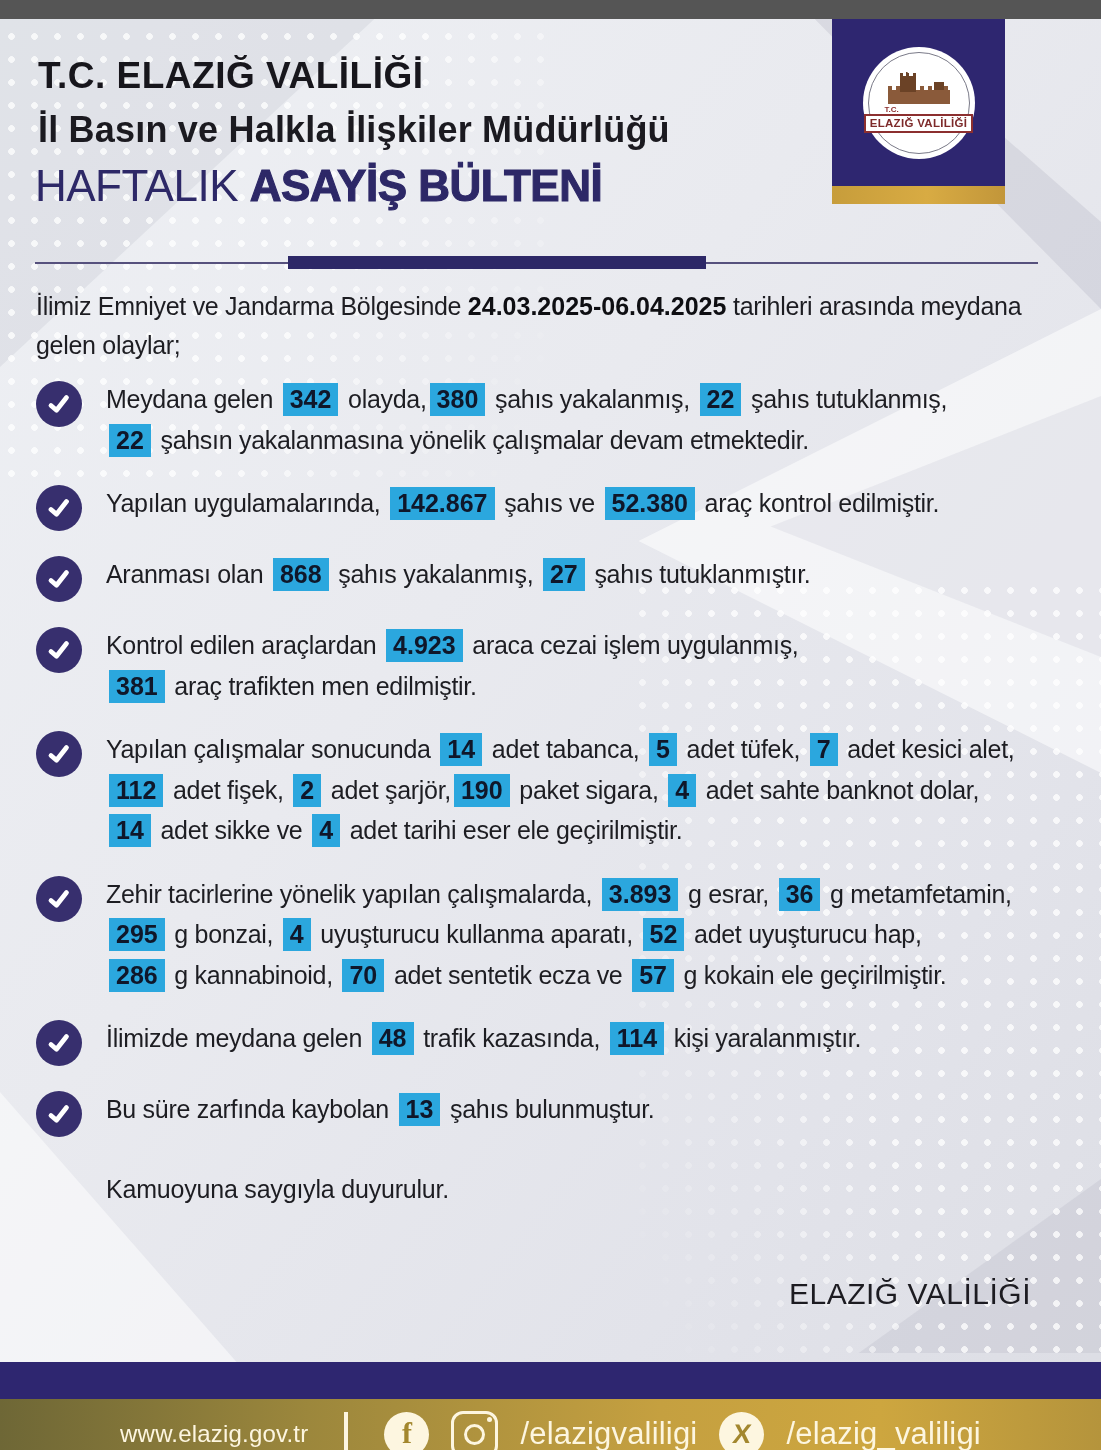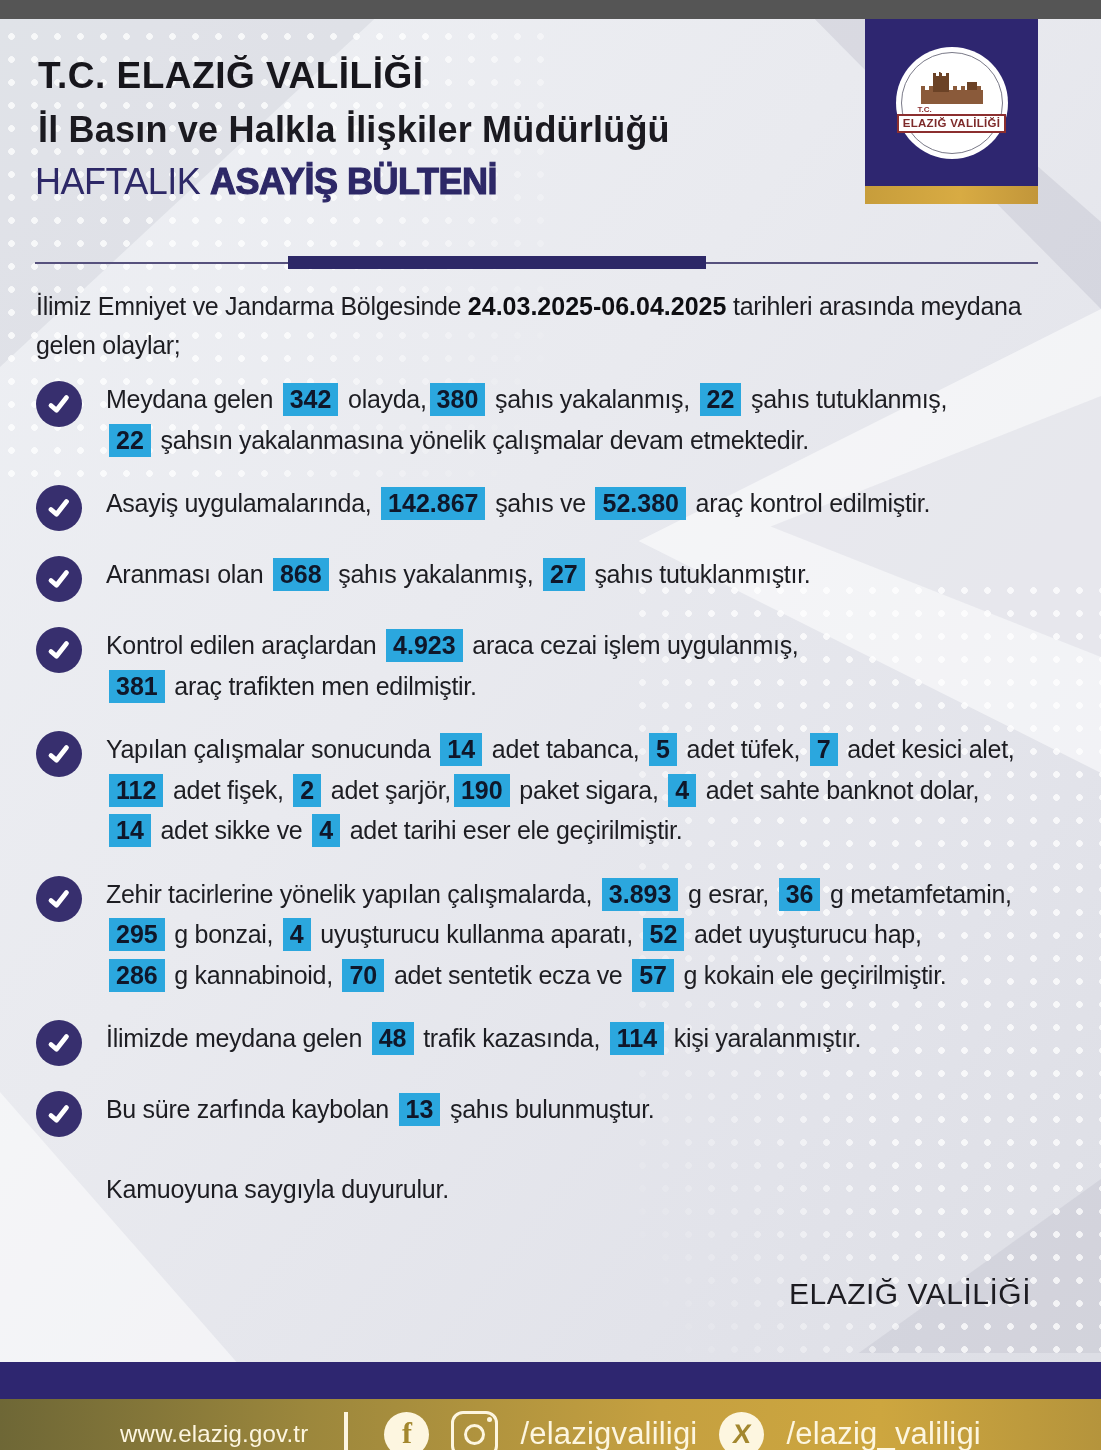--- a/index.html
+++ b/index.html
@@ -26,28 +26,28 @@
     -webkit-mask-image:linear-gradient(115deg,#000 55%,transparent 95%);
             mask-image:linear-gradient(115deg,#000 55%,transparent 95%);}
   .dots-right{right:0;top:560px;width:470px;height:785px;
     -webkit-mask-image:linear-gradient(250deg,#000 55%,transparent 95%);
             mask-image:linear-gradient(250deg,#000 55%,transparent 95%);}
   
   .header-org{position:absolute;left:38px;top:36px;font-size:37px;font-weight:700;
     color:#17161c;letter-spacing:.5px;}
   .header-dept{position:absolute;left:38px;top:90px;font-size:36px;font-weight:700;
     color:#1b1a20;letter-spacing:.2px;}
-  .page-title{position:absolute;left:35px;top:142px;font-size:36px;color:#2d2867;
+  .page-title{position:absolute;left:35px;top:142px;font-size:44px;color:#2d2867;
     letter-spacing:-.5px;white-space:nowrap;}
   .title-light{font-weight:400;}
   .title-bold{font-weight:700;-webkit-text-stroke:1.1px #2d2867;}
   .divider-line{position:absolute;left:35px;top:243px;width:1003px;height:2px;background:#56517d;}
   .divider-bar{position:absolute;left:288px;top:237px;width:418px;height:13px;background:#2d2867;}
   
-  .gov-logo{position:absolute;left:865px;top:0;width:173px;}
+  .gov-logo{position:absolute;left:832px;top:0;width:173px;}
   .logo-navy{width:173px;height:167px;background:#2e2670;display:flex;align-items:center;justify-content:center;}
   .logo-gold{width:173px;height:18px;background:linear-gradient(90deg,#c79d3b,#d8ab43 55%,#c2963a);}
   .logo-circle{width:112px;height:112px;border-radius:50%;background:#fff;position:relative;
     display:flex;flex-direction:column;align-items:center;justify-content:center;}
   .logo-ring{position:absolute;inset:5px;border:1px solid #7a7a88;border-radius:50%;}
   .logo-tc{font-size:8px;font-weight:700;color:#8c2f2f;align-self:flex-start;margin-left:22px;line-height:1;}
   .logo-label{border:2px solid #8c2f2f;color:#7d2a2a;background:#fff;font-size:11.5px;font-weight:700;
     padding:1px 4px;letter-spacing:.3px;white-space:nowrap;line-height:1.2;z-index:1;}
   
   .intro{position:absolute;left:36px;top:268px;width:1050px;font-size:25px;line-height:1.55;
@@ -145,21 +145,21 @@
           </svg>
         </span>
         <div class="bullet-body"><span>Meydana gelen </span><span class="hl">342</span><span> olayda,</span><span class="hl">380</span><span> şahıs yakalanmış, </span><span class="hl">22</span><span> şahıs tutuklanmış,</span><br><span class="hl">22</span><span> şahsın yakalanmasına yönelik çalışmalar devam etmektedir.</span></div>
       </div>
       <div class="bullet">
         <span class="check-icon">
           <svg viewBox="0 0 24 24">
             <path d="M4.5 12.6l4.6 4.9L19.5 6.8" fill="none" stroke="#ffffff" stroke-width="4.4" stroke-linecap="round" stroke-linejoin="round"></path>
           </svg>
         </span>
-        <div class="bullet-body"><span>Asayiş uygulamalarında, </span><span class="hl">142.867</span><span> şahıs ve </span><span class="hl">52.380</span><span> araç kontrol edilmiştir.</span></div>
+        <div class="bullet-body"><span>Yapılan uygulamalarında, </span><span class="hl">142.867</span><span> şahıs ve </span><span class="hl">52.380</span><span> araç kontrol edilmiştir.</span></div>
       </div>
       <div class="bullet">
         <span class="check-icon">
           <svg viewBox="0 0 24 24">
             <path d="M4.5 12.6l4.6 4.9L19.5 6.8" fill="none" stroke="#ffffff" stroke-width="4.4" stroke-linecap="round" stroke-linejoin="round"></path>
           </svg>
         </span>
         <div class="bullet-body"><span>Aranması olan </span><span class="hl">868</span><span> şahıs yakalanmış, </span><span class="hl">27</span><span> şahıs tutuklanmıştır.</span></div>
       </div>
       <div class="bullet">

